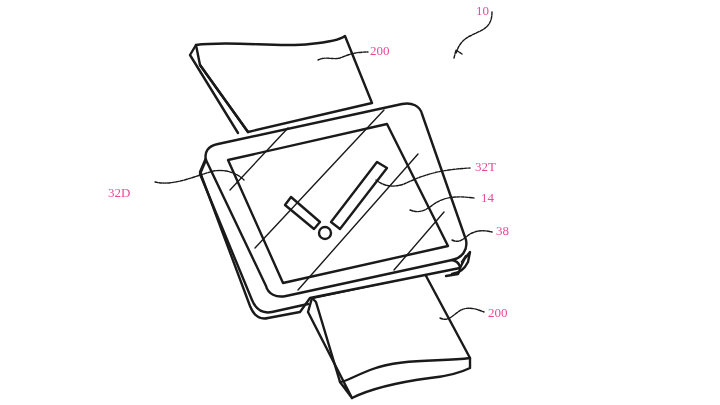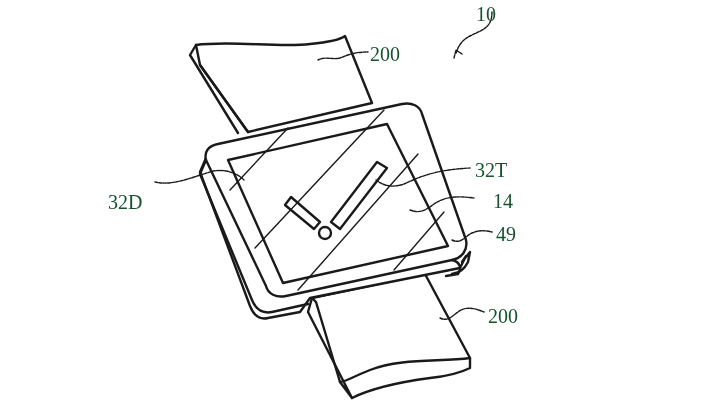--- a/index.html
+++ b/index.html
@@ -3,21 +3,21 @@
   <meta charset="utf-8">
   <style>
     html, body { margin: 0; padding: 0; background: #ffffff; }
     body { width: 720px; height: 405px; overflow: hidden; position: relative; }
     .canvas { position: absolute; left: 0; top: 0; width: 720px; height: 405px; }
     svg { display: block; }
     .ln { fill: none; stroke: #1a1a1a; stroke-width: 2.4; stroke-linejoin: round; stroke-linecap: round; }
     .thin { fill: none; stroke: #1a1a1a; stroke-width: 1.4; stroke-linecap: round; }
     .lead { fill: none; stroke: #1a1a1a; stroke-width: 1.4; stroke-dasharray: 3 1.2; stroke-linecap: round; }
     .fillw { fill: #ffffff; }
-    .lbl { position: absolute; font-family: "Liberation Serif", "DejaVu Serif", serif; font-size: 20px; color: #14532d; line-height: 1; white-space: nowrap; }
+    .lbl { position: absolute; font-family: "Liberation Serif", "DejaVu Serif", serif; font-size: 13px; color: #ec4899; line-height: 1; white-space: nowrap; }
   </style>
 </head>
 <body>
 
 <div class="canvas">
   <svg width="720" height="405" viewBox="0 0 720 405">
 
     <g>
       <path class="ln fillw" d="M196,45 C230,40 280,48 310,44 C330,42 340,40 345,36 L372,103 L248,132 L200,65 Z"></path>
       <path class="ln" d="M196,45 L190,55 L238,133"></path>
@@ -64,18 +64,18 @@
       <path class="lead" d="M155,182 C172,186 190,178 210,172 C222,168 236,172 244,180"></path>
       <path class="lead" d="M376,180 C384,186 392,188 404,184 C418,178 432,170 470,168"></path>
       <path class="lead" d="M410,210 C420,214 426,210 434,204 C446,196 458,196 474,198"></path>
       <path class="lead" d="M452,240 C460,244 464,238 470,234 C478,230 484,230 492,232"></path>
       <path class="lead" d="M440,318 C448,322 452,316 458,312 C466,306 474,308 484,312"></path>
     </g>
   </svg>
 
   <span class="lbl" style="left:476px; top:4px;">10</span>
   <span class="lbl" style="left:370px; top:44px;">200</span>
-  <span class="lbl" style="left:108px; top:192px;">32D</span>
+  <span class="lbl" style="left:108px; top:186px;">32D</span>
   <span class="lbl" style="left:475px; top:160px;">32T</span>
-  <span class="lbl" style="left:481px; top:191px;margin-left:12px;">14</span>
-  <span class="lbl" style="left:496px; top:224px;">49</span>
+  <span class="lbl" style="left:481px; top:191px;">14</span>
+  <span class="lbl" style="left:496px; top:224px;">38</span>
   <span class="lbl" style="left:488px; top:306px;">200</span>
 </div>
 
 </body></html>

